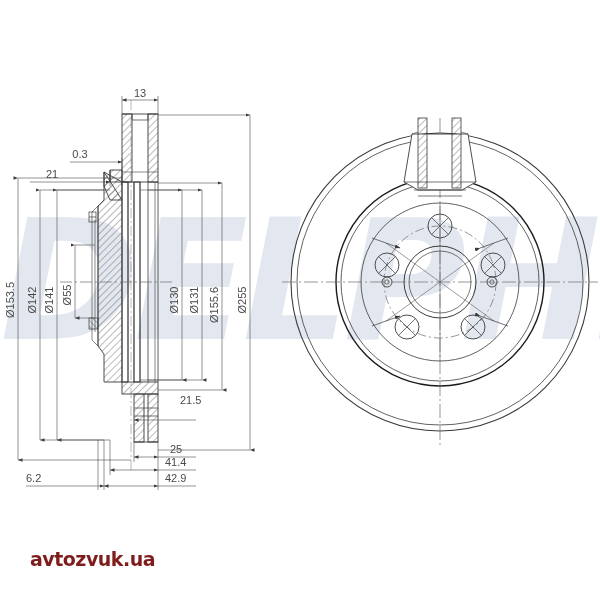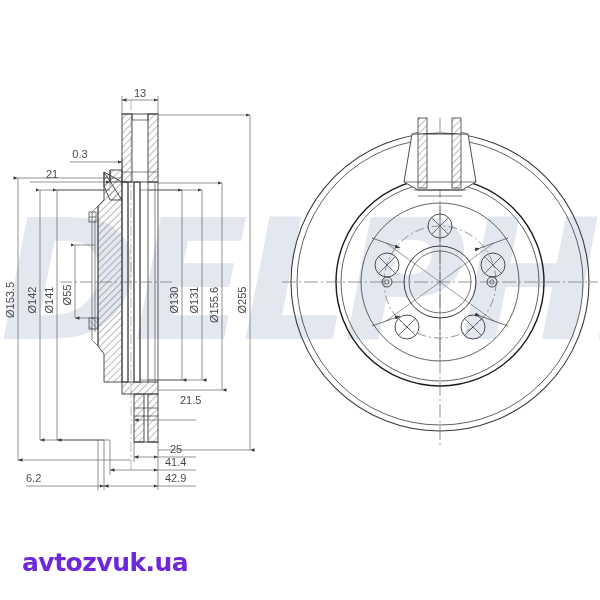--- a/index.html
+++ b/index.html
@@ -39,27 +39,27 @@
     color: #e3e8f0;
     line-height: 170px;
     text-align: center;
     user-select: none;
     pointer-events: none;
     white-space: nowrap;
     z-index: 0;
   }
   .wm-avtozvuk {
     position: absolute;
-    left: 22px;
+    left: 30px;
     top: 548px;
     font-family: "DejaVu Sans", sans-serif;
     font-weight: bold;
-    font-size: 25px;
+    font-size: 19px;
     letter-spacing: -0.5px;
-    color: #6d28d9;
+    color: #7f1d1d;
     user-select: none;
     z-index: 3;
   }
 </style>
 </head>
 <body>
 
 <div id="stage">
 
   <div class="wm-delphi">DELPHI</div>

